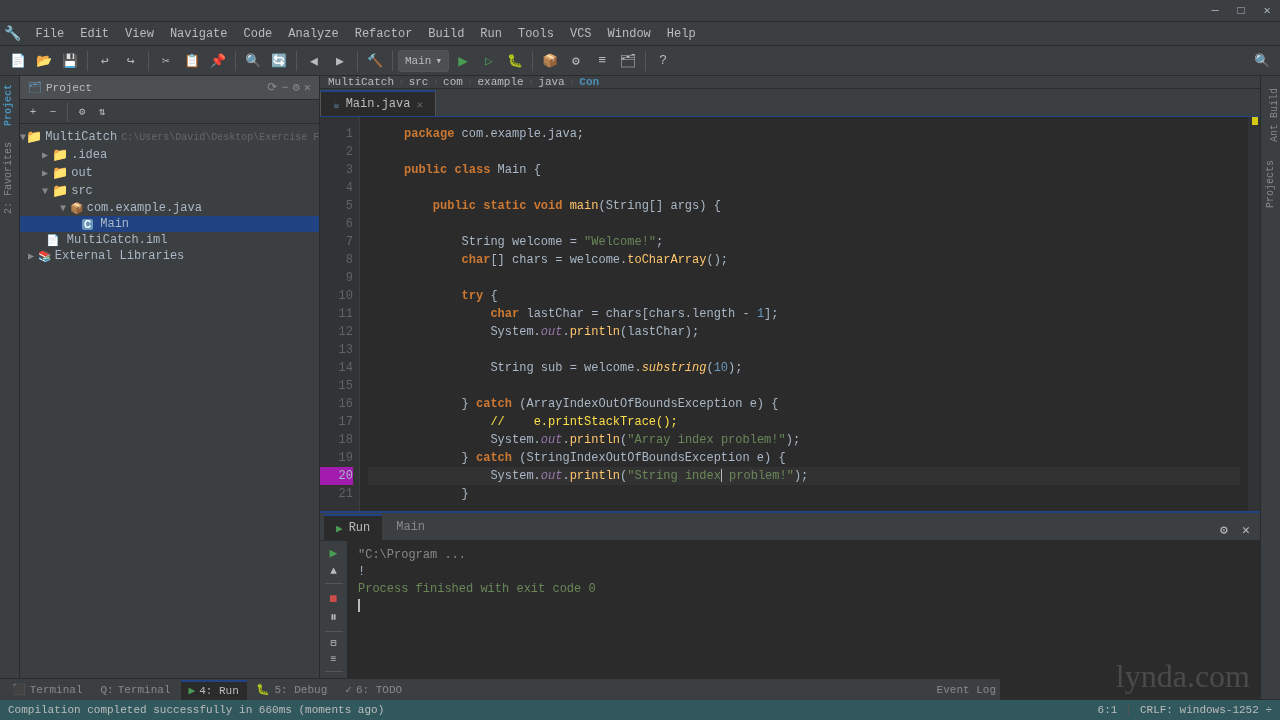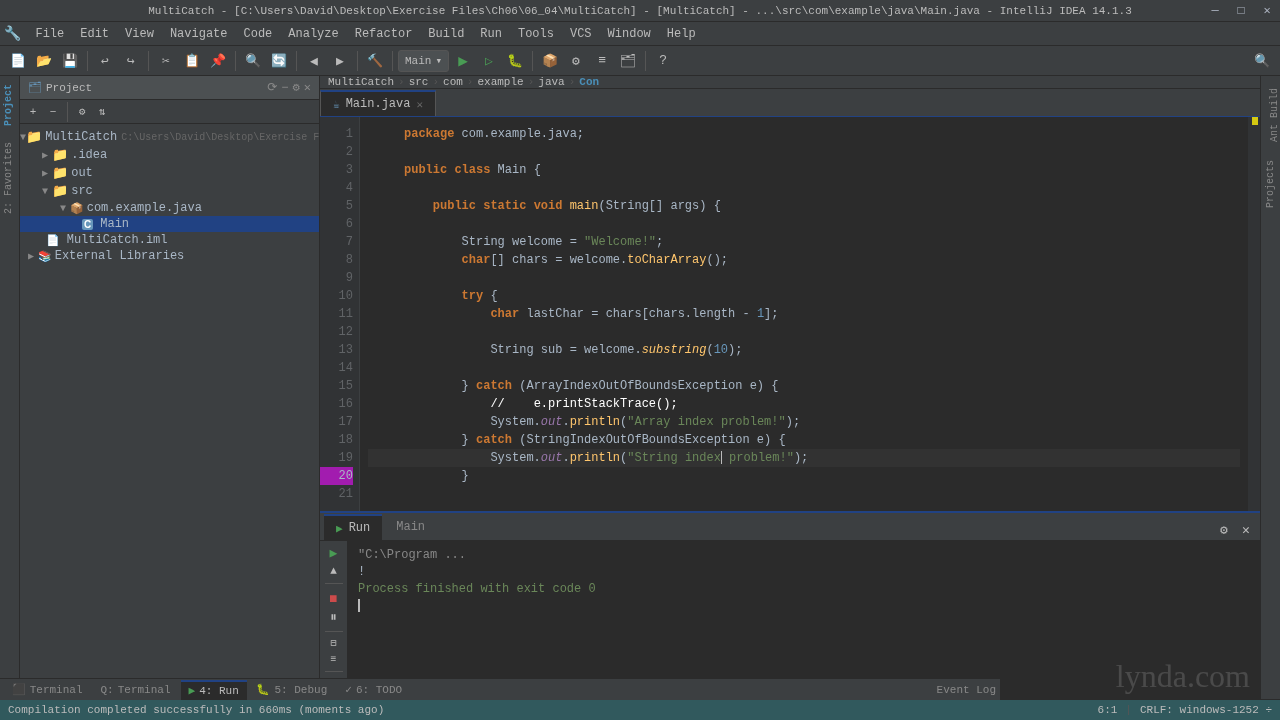--- a/index.html
+++ b/index.html
@@ -55,21 +55,21 @@
 
     
     #code-editor { flex: 1; display: flex; overflow: hidden; position: relative; }
     #line-numbers { width: 40px; background: #313335; color: #606366; text-align: right; padding: 8px 6px 8px 0; font-size: 12px; line-height: 18px; user-select: none; border-right: 1px solid #3c3f41; }
     #code-content { flex: 1; padding: 8px 8px; font-size: 12px; line-height: 18px; overflow: auto; background: #2b2b2b; }
     .code-line { white-space: pre; min-height: 18px; padding-left: 36px; }
     .code-line.highlighted { background: #323232; }
     
     .kw { color: #cc7832; font-weight: bold; }
     .str { color: #6a8759; }
-    .comment { color: #ffffff; }
+    .comment { color: #fde047; }
     .num { color: #6897bb; }
     .out-kw { color: #9876aa; font-style: italic; }
 
     
     #bottom-panel { height: 200px; background: #2b2b2b; border-top: 2px solid #214283; display: flex; flex-direction: column; }
     #bottom-tabs { background: #3c3f41; height: 28px; display: flex; align-items: flex-end; border-bottom: 1px solid #2b2b2b; gap: 2px; padding: 0 4px; }
     .bottom-tab { height: 26px; padding: 0 12px; display: flex; align-items: center; gap: 6px; font-size: 12px; color: #888; cursor: pointer; }
     .bottom-tab.active { background: #2b2b2b; color: #bbbbbb; border-top: 2px solid #214283; }
     .bottom-tab-icon { font-size: 11px; }
     #run-output { flex: 1; padding: 6px 10px; overflow: auto; font-size: 12px; line-height: 17px; color: #a9b7c6; }
@@ -95,21 +95,20 @@
 
     
     ::-webkit-scrollbar { width: 8px; height: 8px; }
     ::-webkit-scrollbar-track { background: #3c3f41; }
     ::-webkit-scrollbar-thumb { background: #555; border-radius: 4px; }
   </style>
 </head>
 <body>
 
 <div id="title-bar">
-  <span>MultiCatch - [C:\Users\David\Desktop\Exercise Files\Ch06\06_04\MultiCatch] - [MultiCatch] - ...\src\com\example\java\Main.java - IntelliJ IDEA 14.1.3</span>
   <div class="win-controls">
     <div class="win-btn">─</div>
     <div class="win-btn">□</div>
     <div class="win-btn close">✕</div>
   </div>
 </div>
 
 <div id="menu-bar">
   <span style="margin-right:6px; font-size:14px; color:#888;">🔧</span>
   <div class="menu-item">File</div>
@@ -316,20 +315,21 @@
           <div class="code-line">        String welcome = <span class="str">"Welcome!"</span>;</div>
 
           <div class="code-line">        <span class="kw">char</span>[] chars = welcome.<span style="color:#ffc66d;">toCharArray</span>();</div>
 
           <div class="code-line"></div>
 
           <div class="code-line">        <span class="kw">try</span> {</div>
 
           <div class="code-line">            <span class="kw">char</span> lastChar = chars[chars.length - <span class="num">1</span>];</div>
 
+          <div class="code-line">            System.<span class="out-kw">out</span>.<span style="color:#ffc66d;">println</span>(lastChar);</div>
 
           <div class="code-line"></div>
 
           <div class="code-line">            String sub = welcome.<span style="color:#ffc66d;font-style:italic;">substring</span>(<span class="num">10</span>);</div>
 
           <div class="code-line"></div>
 
           <div class="code-line">        } <span class="kw">catch</span> (ArrayIndexOutOfBoundsException e) {</div>
 
           <div class="code-line">            <span class="comment">//    e.printStackTrace();</span></div>

